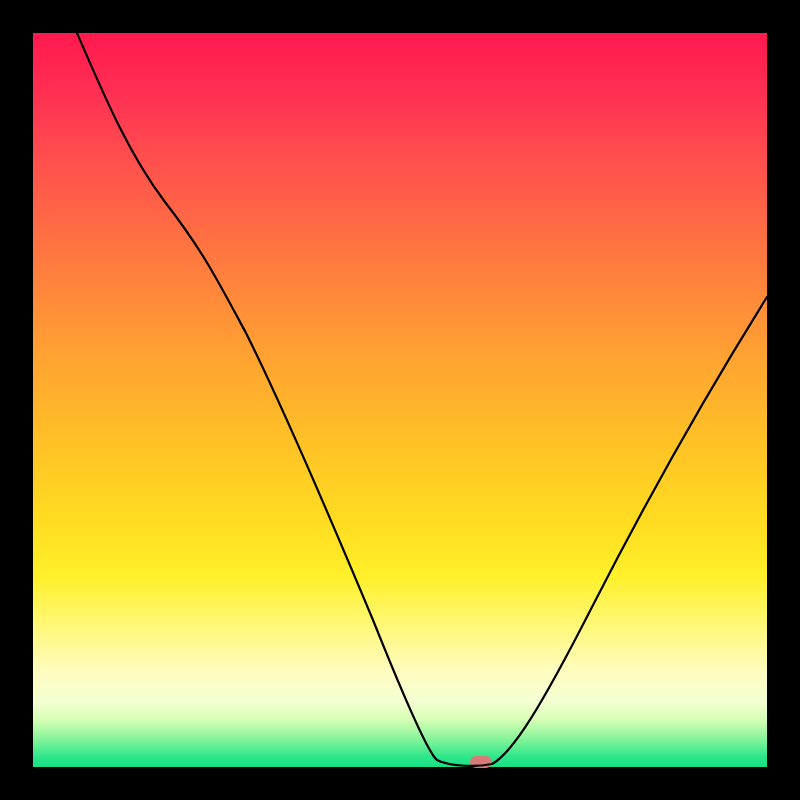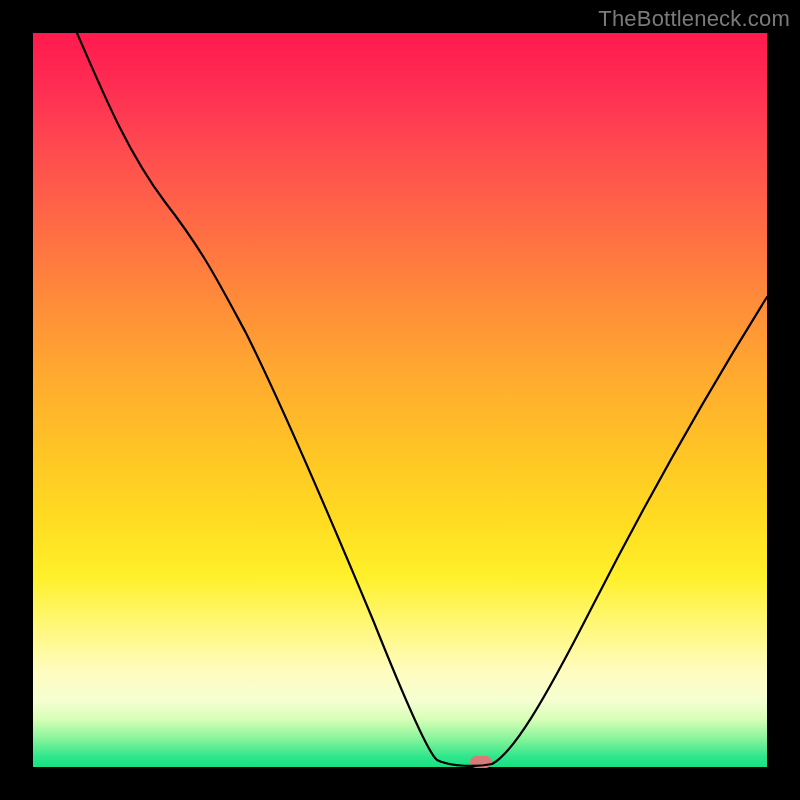--- a/index.html
+++ b/index.html
@@ -69,21 +69,20 @@
     width: 100%;
     height: 100%;
     z-index: 8;
   }
 </style>
 </head>
 <body>
 
 <div class="frame">
 
-  <div class="watermark">TheBottleneck.com</div>
 
   <div class="plot-area">
 
     <div class="marker" style="left:437px; top:723px;"></div>
 
     <svg class="curve" viewBox="0 0 734 734" preserveAspectRatio="none">
       <path d="M 44 0
                C 70 60, 95 120, 132 169
                C 170 218, 185 248, 213 300
                C 250 374, 294 477, 340 587

